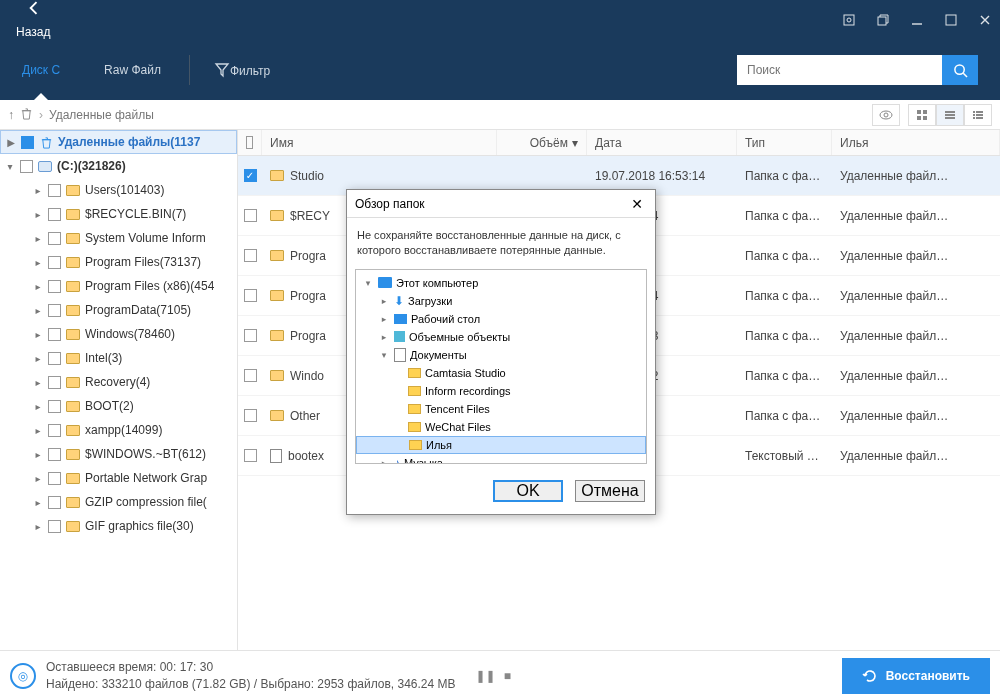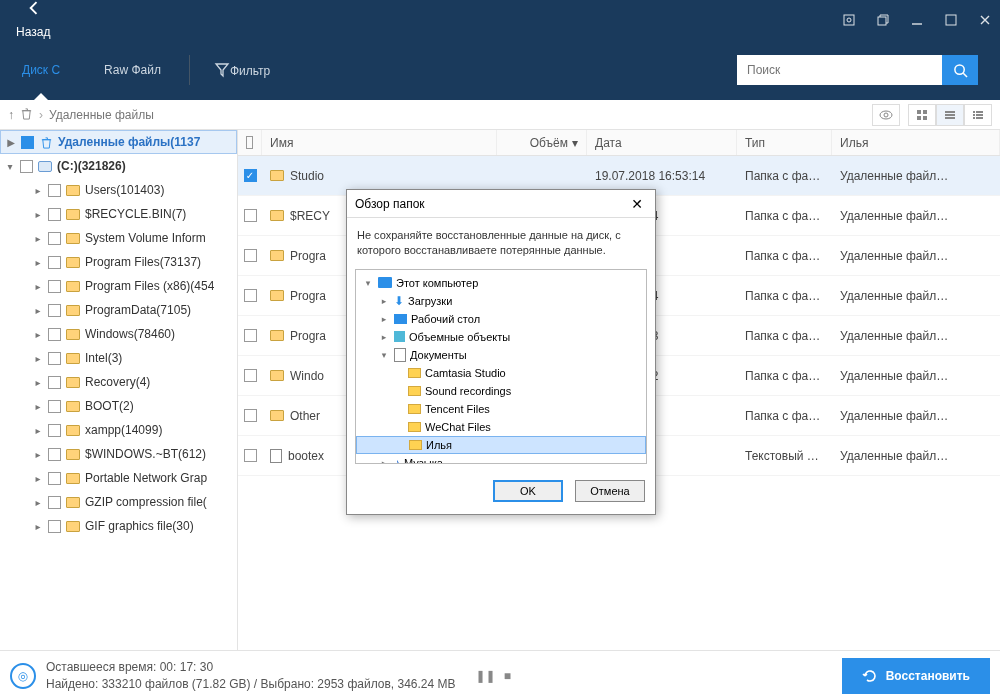--- a/index.html
+++ b/index.html
@@ -79,21 +79,21 @@
 .overlay-dialog { position:absolute; left:346px; top:189px; width:310px; background:#fff; border:1px solid #888; box-shadow:2px 2px 10px rgba(0,0,0,.3); z-index:50; }
 .dlg-title { height:28px; display:flex; align-items:center; padding:0 8px; font-size:12px; border-bottom:1px solid #ddd; }
 .dlg-close { margin-left:auto; cursor:pointer; width:20px; text-align:center; font-size:14px; }
 .dlg-msg { padding:10px 10px 6px 10px; font-size:11px; color:#333; line-height:1.4; }
 .dlg-tree { margin:4px 8px 8px 8px; border:1px solid #bbb; height:195px; overflow:auto; padding:4px 0; font-size:11px; }
 .dlg-row { height:18px; display:flex; align-items:center; gap:4px; padding-right:4px; }
 .dlg-row.sel { background:#cde4ff; border:1px solid #7ab3ef; }
 .dlg-row .tog { font-size:9px; }
 .dlg-row .lbl { font-size:11px; }
 .dlg-btns { display:flex; justify-content:flex-end; gap:12px; padding:8px 10px 12px; }
-.dlg-btn { width:70px; height:22px; border:1px solid #888; background:#efefef; font-size:11px; cursor:pointer; }
+.dlg-btn { width:70px; height:22px; border:1px solid #888; background:#efefef; font-size:16px; cursor:pointer; }
 .dlg-btn.primary { border:2px solid #2b8fe8; }
 .monitor-ico { width:14px; height:11px; background:#2b8fe8; border-radius:1px; }
 .dl-ico { color:#2b8fe8; font-size:12px; }
 .cube-ico { width:11px; height:11px; background:#4fb8d8; }
 .folder-y { width:13px; height:10px; background:#ffd252; border:1px solid #d4a93e; }
 .music-ico { color:#3a7ad6; font-size:12px; font-weight:bold; }
 .desk-ico { width:13px; height:10px; background:#2b8fe8; }
 .doc-ico { width:12px; height:14px; background:#fff; border:1px solid #888; position:relative; }
 </style>
 </head>
@@ -529,21 +529,21 @@
         <span class="tog">▾</span>
         <span class="doc-ico"></span>
         <span class="lbl">Документы</span>
       </div>
     <div class="dlg-row" style="padding-left:52px">
         <span class="folder-y"></span>
         <span class="lbl">Camtasia Studio</span>
       </div>
     <div class="dlg-row" style="padding-left:52px">
         <span class="folder-y"></span>
-        <span class="lbl">Sound recordings</span>
+        <span class="lbl">Inform recordings</span>
       </div>
     <div class="dlg-row" style="padding-left:52px">
         <span class="folder-y"></span>
         <span class="lbl">Tencent Files</span>
       </div>
     <div class="dlg-row" style="padding-left:52px">
         <span class="folder-y"></span>
         <span class="lbl">WeChat Files</span>
       </div>
     <div class="dlg-row sel" style="padding-left:52px">

